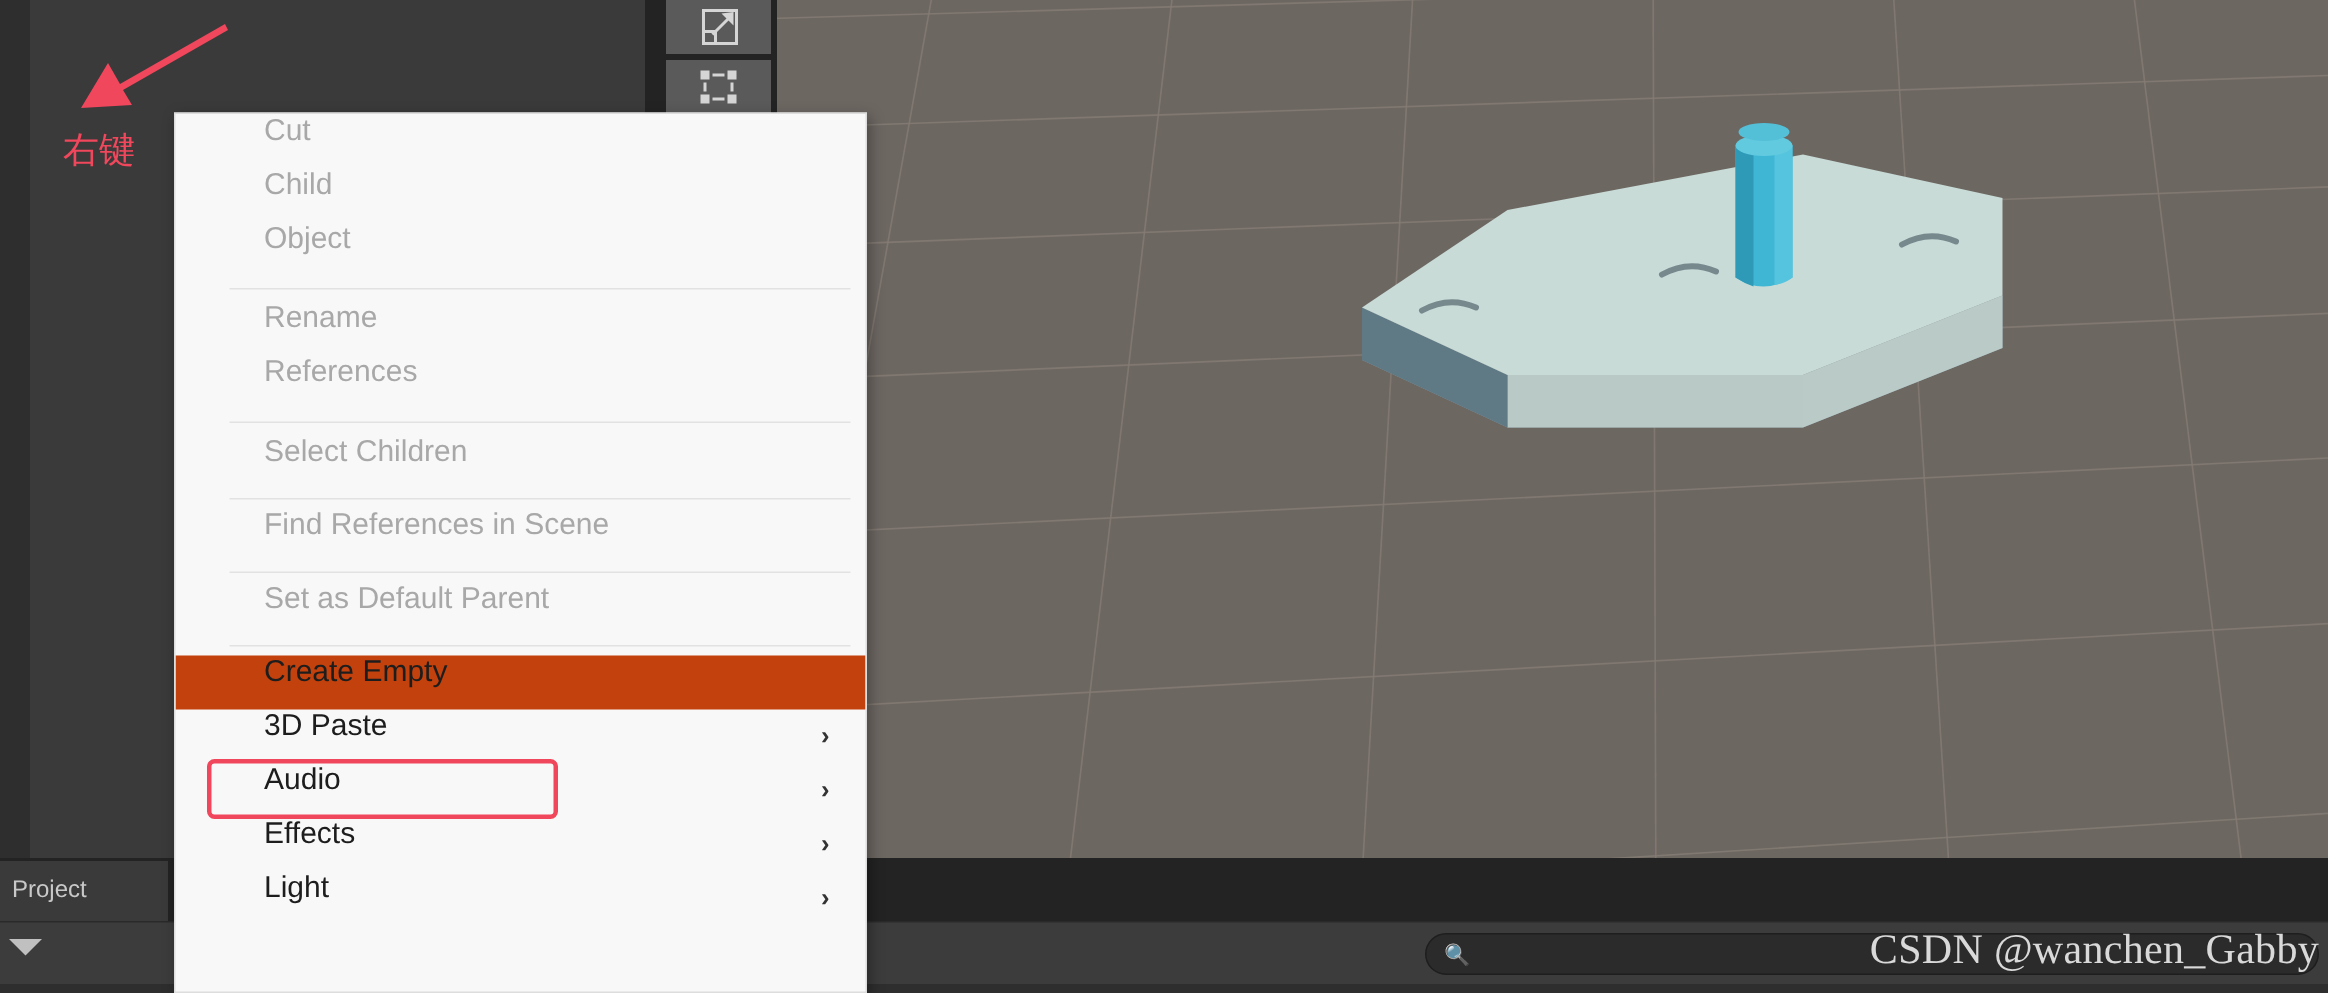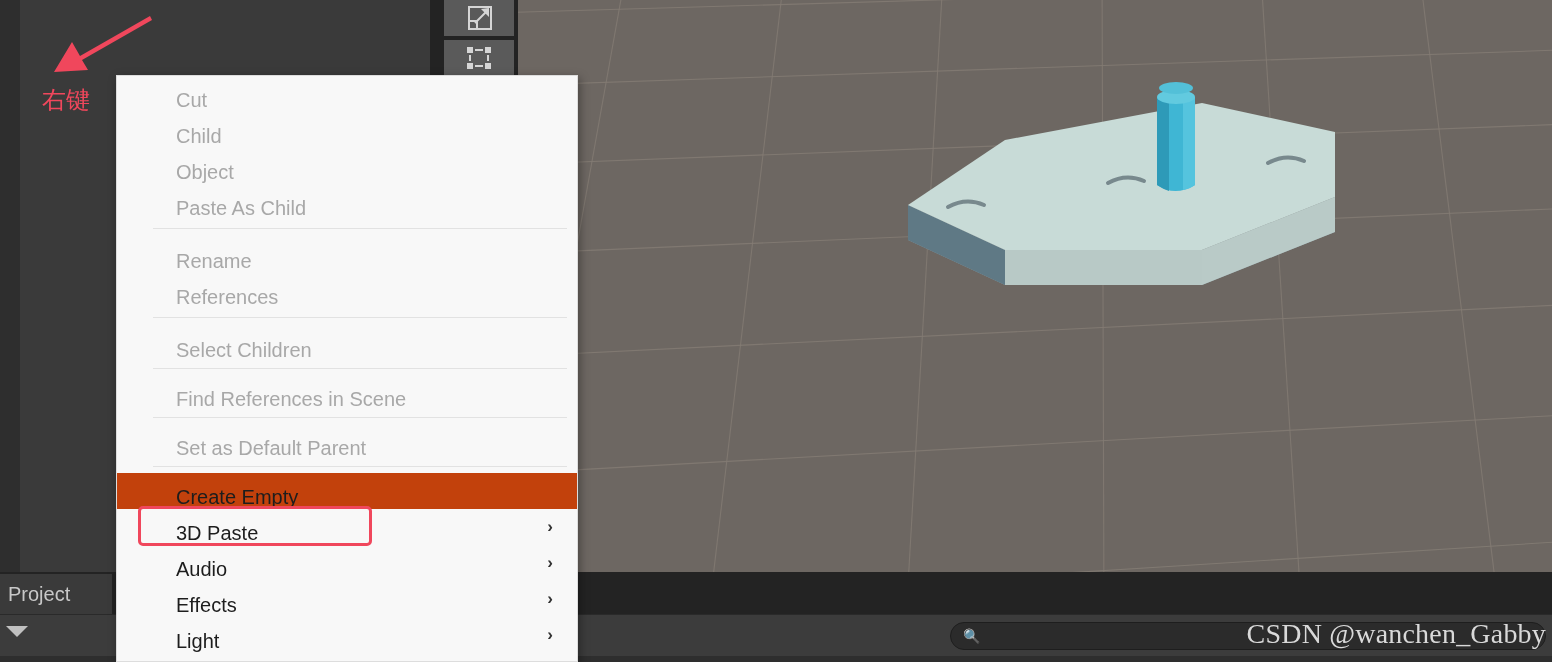--- a/index.html
+++ b/index.html
@@ -44,21 +44,21 @@
   .tool-btn svg { display:block; }
 
   
   .bottom-tabbar {
     position:absolute; left:0; top:572px; width:1552px; height:42px;
     background:#232323;
   }
   .bottom-tab {
     position:absolute; left:0; top:574px; width:112px; height:40px;
     background:#3a3a3a; display:flex; align-items:center;
-    padding-left:8px; color:#c8c8c8; font-size:20px;
+    padding-left:8px; color:#c8c8c8; font-size:16px;
   }
   .bottom-toolbar {
     position:absolute; left:0; top:614px; width:1552px; height:42px;
     background:#3c3c3c; border-top:1px solid #2a2a2a;
   }
   .bottom-foot {
     position:absolute; left:0; top:656px; width:1552px; height:6px;
     background:#2e2e2e;
   }
   .caret-down {
@@ -84,21 +84,21 @@
   }
 
   
   .ctx-menu {
     position:absolute; left:116px; top:75px; width:462px; height:587px;
     background:#f8f8f8; border:1px solid #dddddd;
     box-shadow:2px 3px 9px rgba(0,0,0,0.35);
     z-index:10; overflow:hidden;
   }
   .menu-item {
-    position:relative; height:36px; display:flex; align-items:flex-end;
+    position:relative; height:36px; display:flex; align-items:flex-start;
     padding-left:59px; font-size:20px; color:#a8a8a8; white-space:nowrap;
   }
   .menu-item.enabled { color:#1d1d1d; }
   .menu-item.highlight { background:#c2410c; }
   .menu-item .chev {
     position:absolute; right:24px; top:50%; transform:translateY(-50%);
     font-size:17px; color:#333; font-weight:bold;
   }
   .menu-sep {
     height:1px; background:#e2e2e2; margin:8px 10px 8px 36px;
@@ -227,23 +227,20 @@
     <div>
       <div class="menu-item">
         <span>Cut</span>
       </div>
       <div class="menu-item">
         <span>Child</span>
       </div>
       <div class="menu-item">
         <span>Object</span>
       </div>
-      <div class="menu-item">
-        <span>Paste As Child</span>
-      </div>
     </div>
     <div class="menu-sep"></div>
 
     <div>
       <div class="menu-item">
         <span>Rename</span>
       </div>
       <div class="menu-item">
         <span>References</span>
       </div>

